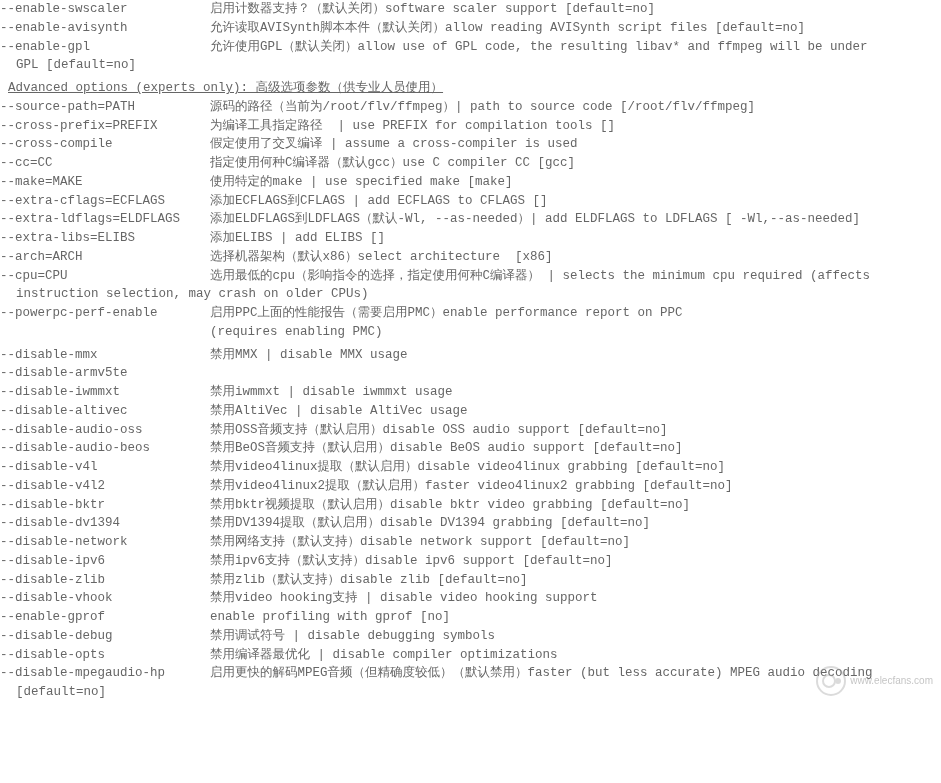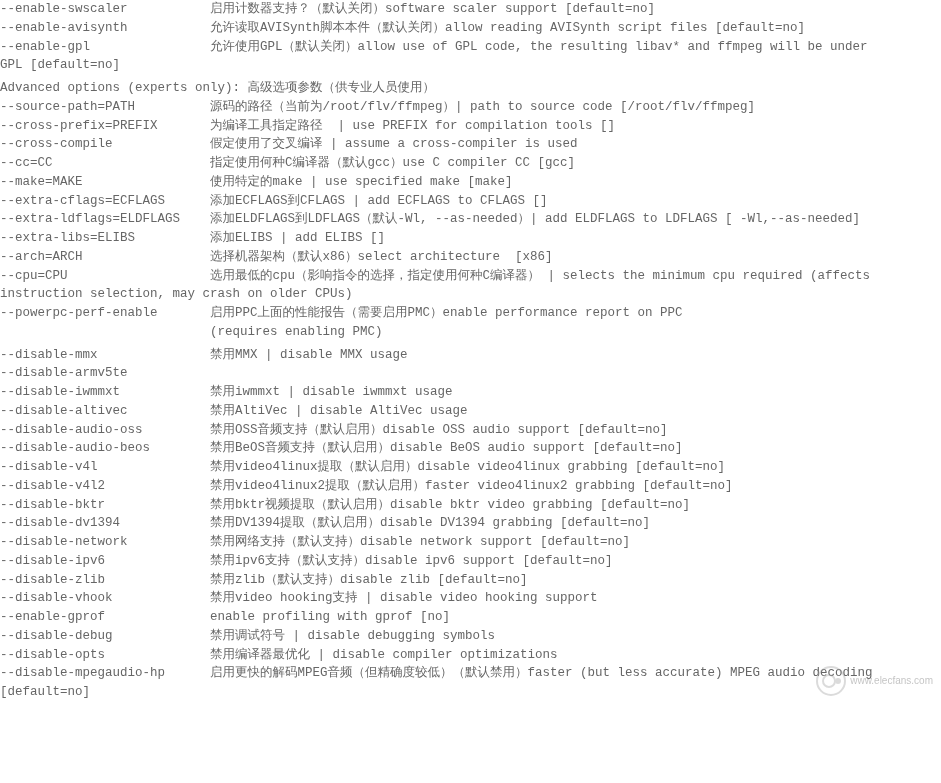--- a/index.html
+++ b/index.html
@@ -24,26 +24,27 @@
     width: 210px;
     min-width: 210px;
     box-sizing: border-box;
     white-space: pre;
   }
   .desc {
     display: inline-block;
     white-space: pre;
   }
   .wrapline {
-    padding-left: 0px;
+    padding-left: 16px;
     white-space: pre;
   }
   .sectionhdr {
-    padding-left: 0px;
-    white-space: pre;
+    padding-left: 8px;
+    white-space: pre;
+    text-decoration: underline;
   }
   .logo {
     position: absolute;
     right: 8px;
     bottom: 6px;
     opacity: 0.35;
     font-family: Arial, sans-serif;
     font-size: 10px;
     color: #555;
     display: flex;

